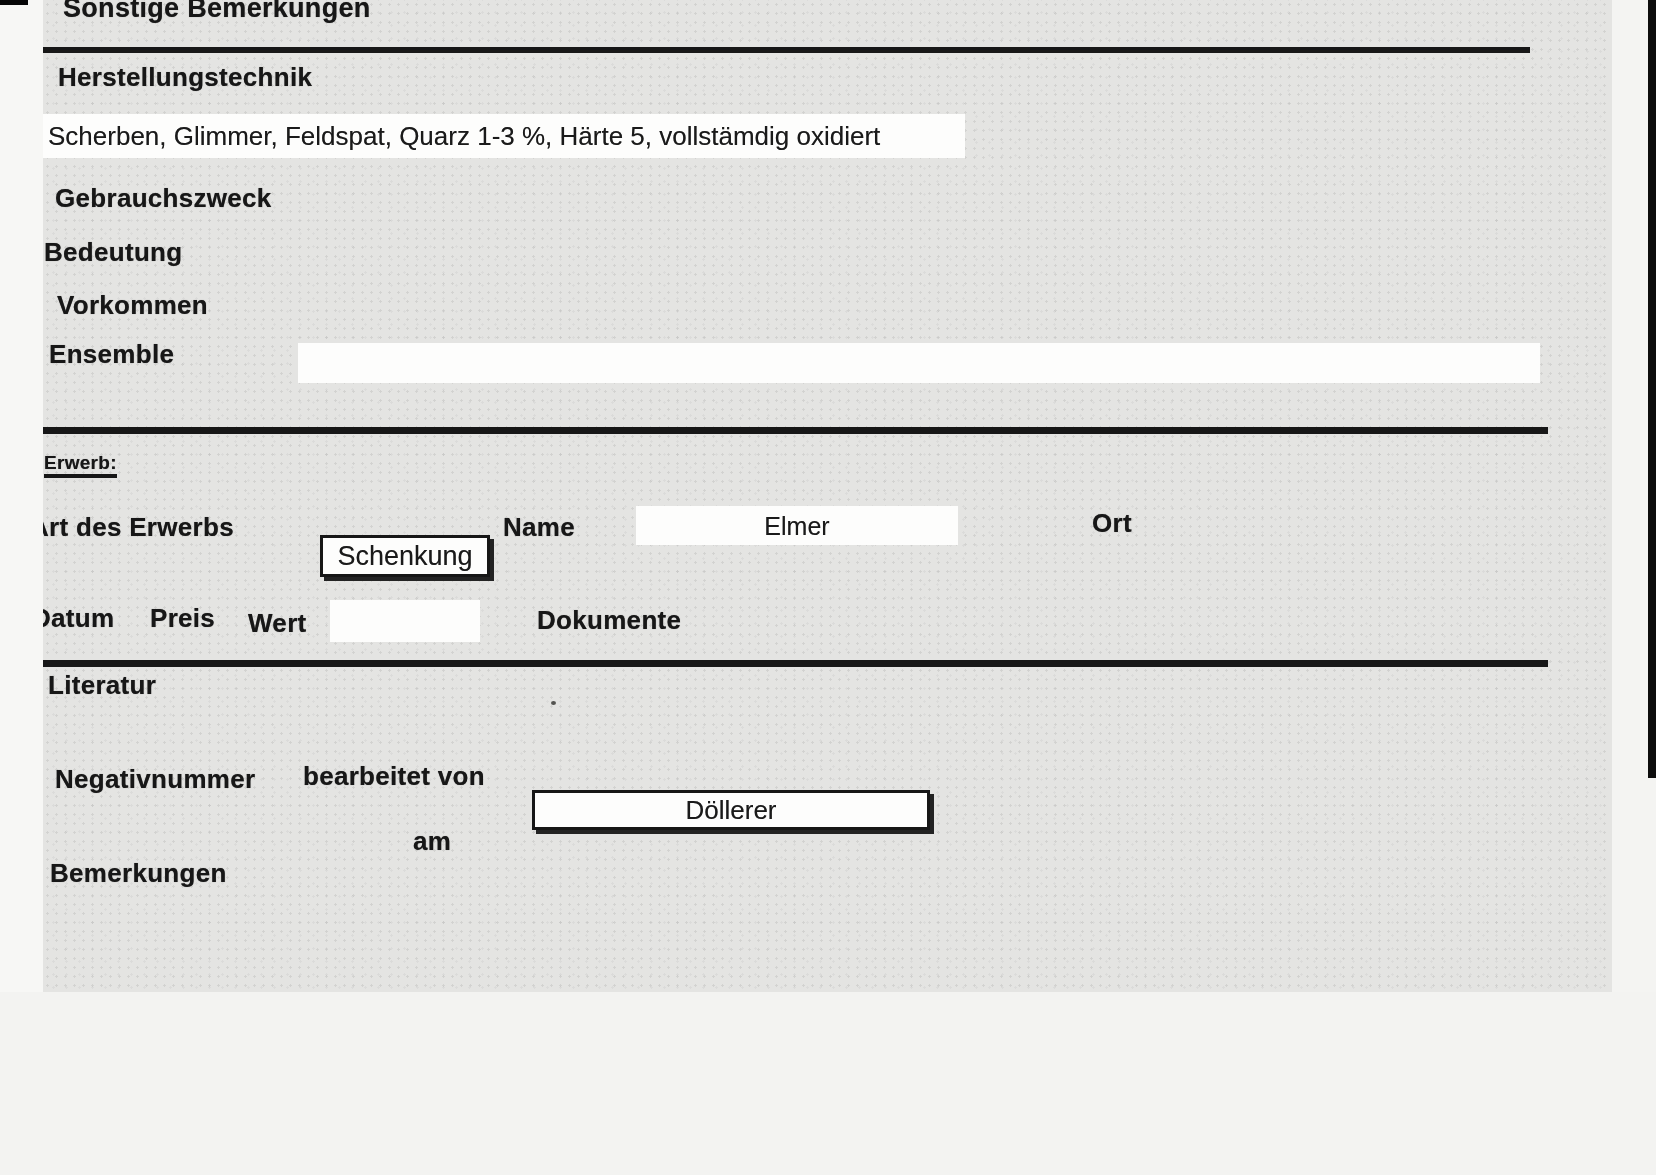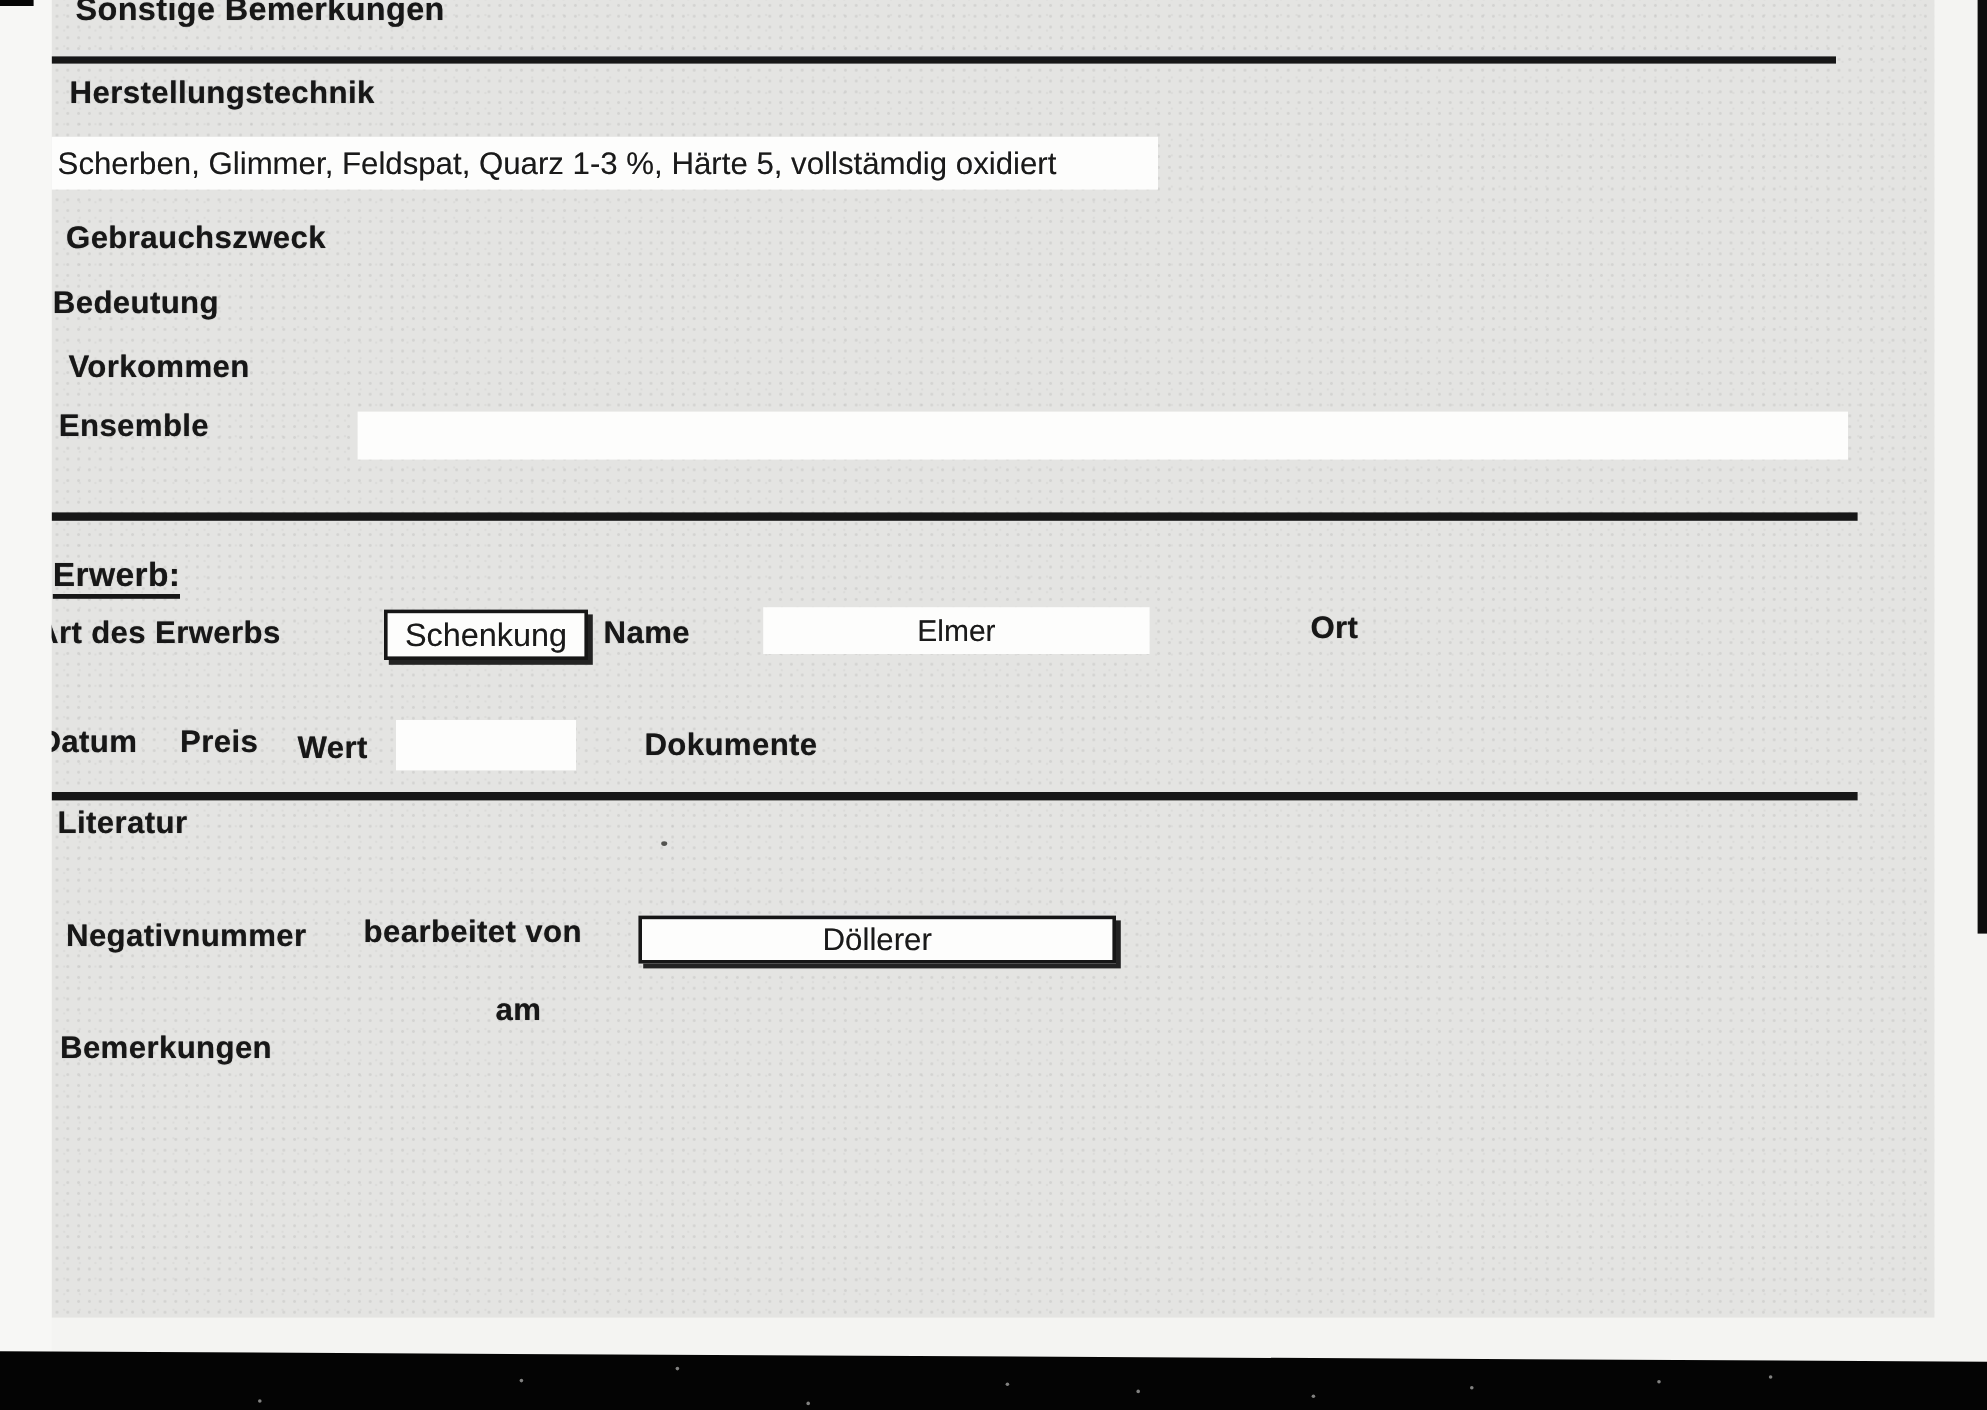--- a/index.html
+++ b/index.html
@@ -1,17 +1,17 @@
 <!DOCTYPE html>
 <html><head>
 <meta charset="utf-8">
 <style>
   html,body{margin:0;padding:0;background:#f3f3f1;}
   #stage{
-    position:relative;width:1656px;height:1175px;overflow:hidden;
+    position:relative;width:1656px;height:992px;overflow:hidden;
     background:#f4f4f2;
     font-family:"Liberation Sans","DejaVu Sans",sans-serif;
     color:#161616;
   }
   
   .paper{
     position:absolute;left:43px;top:0;width:1569px;height:1098px;
     background-color:#e4e4e2;
     background-image:
       radial-gradient(rgba(150,150,148,0.22) 1px, transparent 1.3px),
@@ -30,21 +30,21 @@
     text-shadow:0 0 0.5px rgba(10,10,10,0.45);
     white-space:nowrap;
   }
   .rule{position:absolute;height:6px;background:#171717;}
   .field{position:absolute;background:#fdfdfc;}
   .field.center{display:flex;align-items:center;justify-content:center;}
   .boxed{
     position:absolute;background:#fdfdfc;
     border:3px solid #161616;
     box-shadow:4px 4px 0 #232323;
-    display:flex;align-items:center;justify-content:center;
+    display:flex;align-items:center;justify-content:center;margin-top:27px;
   }
   .underlined{border-bottom:4px solid #171717;padding-bottom:1px;}
   
   .margin-left{position:absolute;left:0;top:0;width:43px;height:1128px;background:#f7f7f5;z-index:6;}
   .mark-topleft{position:absolute;left:0;top:0;width:28px;height:5px;background:#060606;z-index:7;}
   .edge-right{position:absolute;left:1648px;top:0;width:8px;height:778px;background:#0d0d0d;z-index:7;}
   .band-bottom{
     position:absolute;left:-4px;top:1126px;width:1700px;height:70px;
     background:#040404;z-index:8;
     transform:rotate(0.3deg);transform-origin:left top;
@@ -73,21 +73,21 @@
   <div class="lbl" style="left:44px;top:237px;">Bedeutung</div>
   <div class="lbl" style="left:57px;top:290px;">Vorkommen</div>
   <div class="lbl" style="left:49px;top:339px;">Ensemble</div>
 
   <div class="field center" style="left:298px;top:343px;width:1242px;height:40px;">
     <div class="val"></div>
   </div>
 
   <div class="rule" style="left:43px;top:427px;width:1505px;height:7px;"></div>
 
-  <div class="lbl" style="left:44px;top:448px;font-size:28px;margin-top:16px;"><span class="underlined">Erwerb:</span></div>
+  <div class="lbl" style="left:44px;top:448px;font-size:19px;"><span class="underlined">Erwerb:</span></div>
 
   <div class="lbl" style="left:30px;top:512px;">Art des Erwerbs</div>
 
   <div class="boxed" style="left:320px;top:508px;width:164px;height:36px;">
     <div class="val" style="font-size:27px;">Schenkung</div>
   </div>
 
   <div class="lbl" style="left:503px;top:512px;text-align:center;">Name</div>
 
   <div class="field center" style="left:615px;top:506px;width:322px;height:39px;margin-left:21px;">

